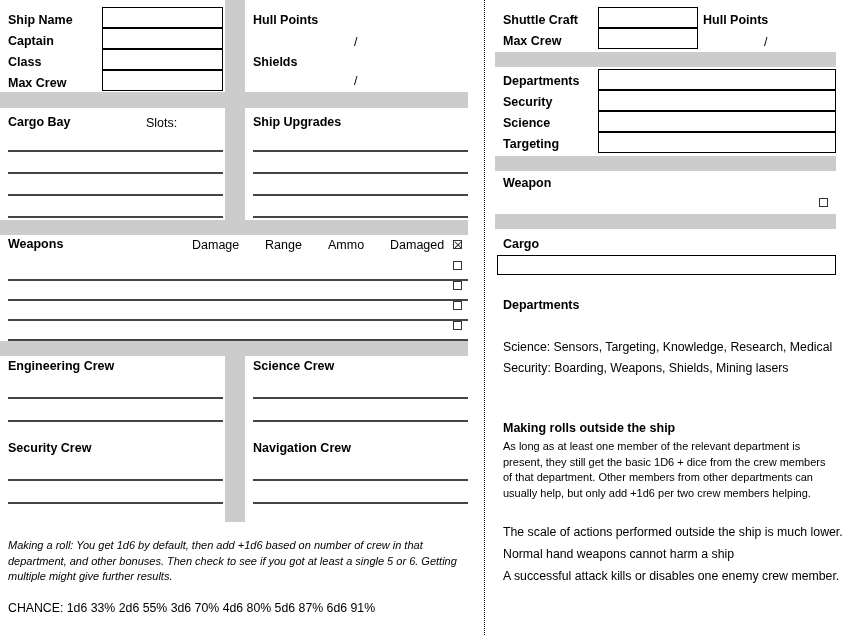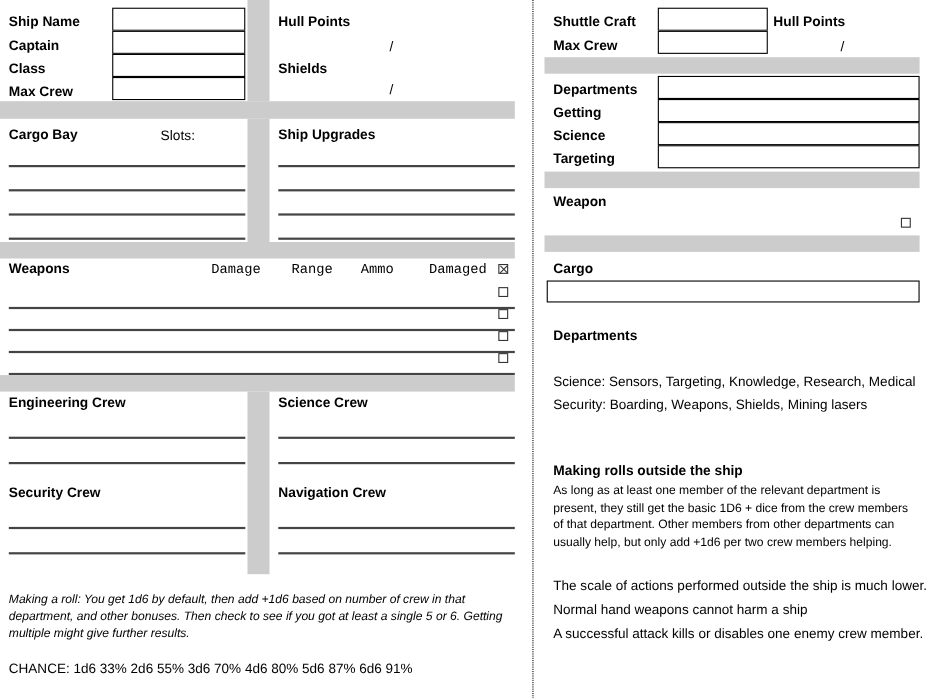--- a/index.html
+++ b/index.html
@@ -39,21 +39,20 @@
     font-size: 12.5px;
     line-height: 14px;
     white-space: nowrap;
   }
   .col-hdr {
     position: absolute;
     font-weight: normal;
     font-size: 12.5px;
     line-height: 14px;
     white-space: nowrap;
-    font-family: Liberation Mono, monospace;
   }
 
   
   .box {
     position: absolute;
     border: 1.6px solid #000000;
     background: #ffffff;
     box-sizing: border-box;
   }
 
@@ -242,21 +241,21 @@
   <div class="box" style="left:598px; top:28px; width:100px; height:21px;"></div>
 
   <div class="lbl-b" style="left:703px; top:13px;">Hull Points</div>
   <div class="lbl-n" style="left:764px; top:35px;">/</div>
   <div class="abs" style="left:710px; top:33px; width:52px; height:16px;"></div>
   <div class="abs" style="left:774px; top:33px; width:52px; height:16px;"></div>
 
   <div class="gray" style="left:495px; top:52px; width:341px; height:15px;"></div>
 
   <div class="lbl-b" style="left:503px; top:74px;">Departments</div>
-  <div class="lbl-b" style="left:503px; top:95px;">Getting</div>
+  <div class="lbl-b" style="left:503px; top:95px;">Security</div>
   <div class="lbl-b" style="left:503px; top:116px;">Science</div>
   <div class="lbl-b" style="left:503px; top:137px;">Targeting</div>
 
   <div class="box" style="left:598px; top:69px;  width:238px; height:21px;"></div>
   <div class="box" style="left:598px; top:90px;  width:238px; height:21px;"></div>
   <div class="box" style="left:598px; top:111px; width:238px; height:21px;"></div>
   <div class="box" style="left:598px; top:132px; width:238px; height:21px;"></div>
 
   <div class="gray" style="left:495px; top:156px; width:341px; height:15px;"></div>
 

